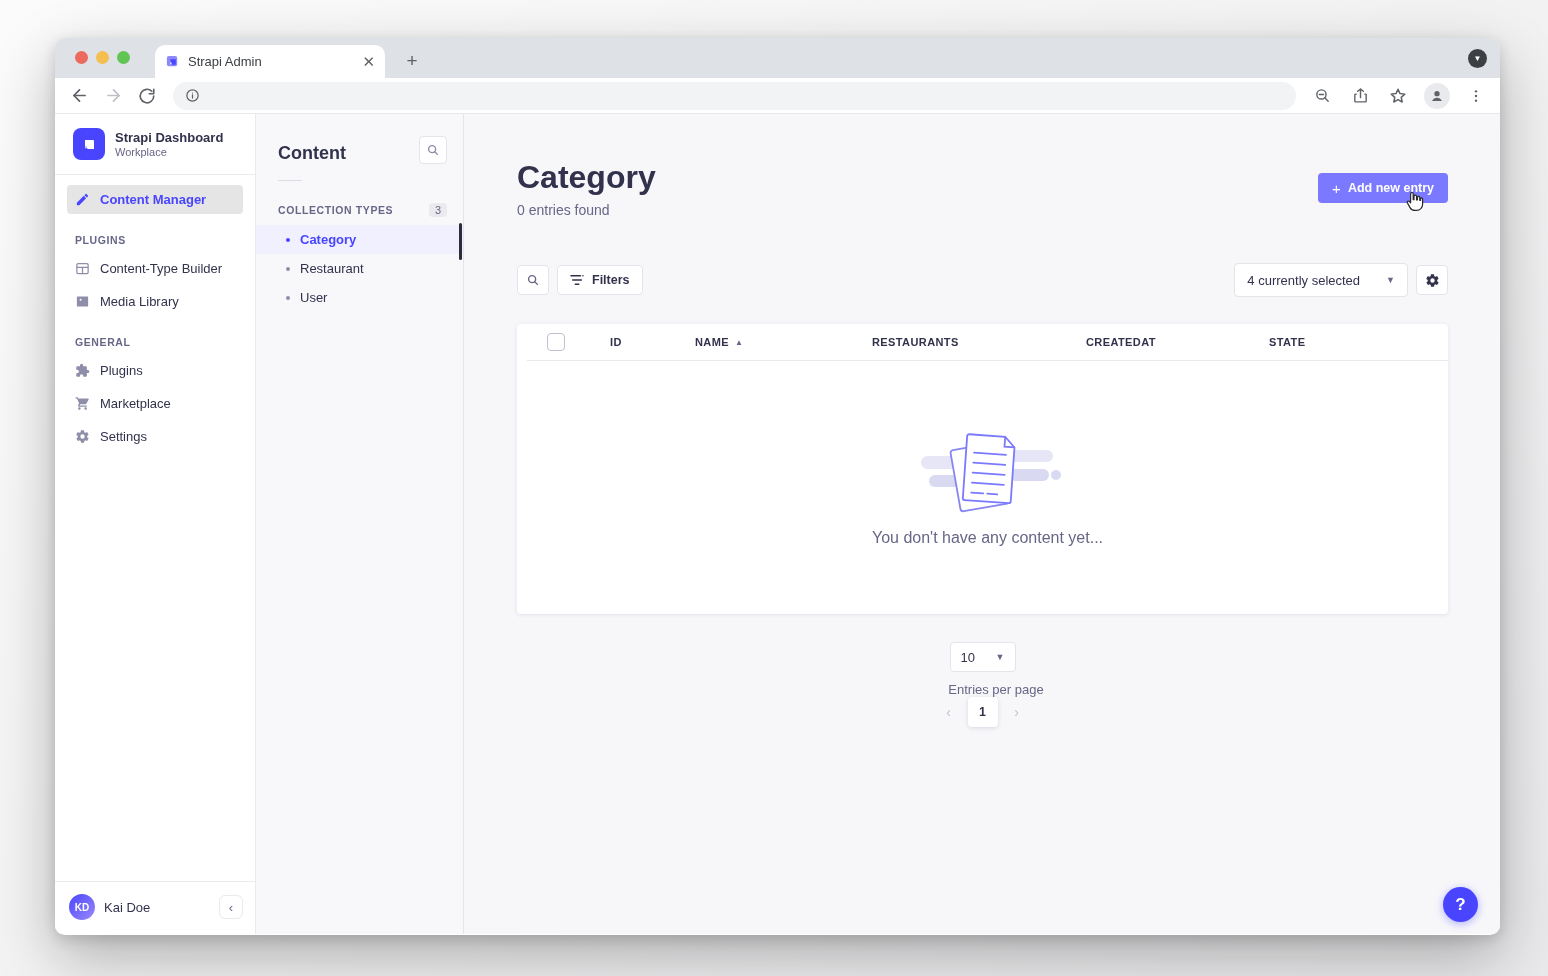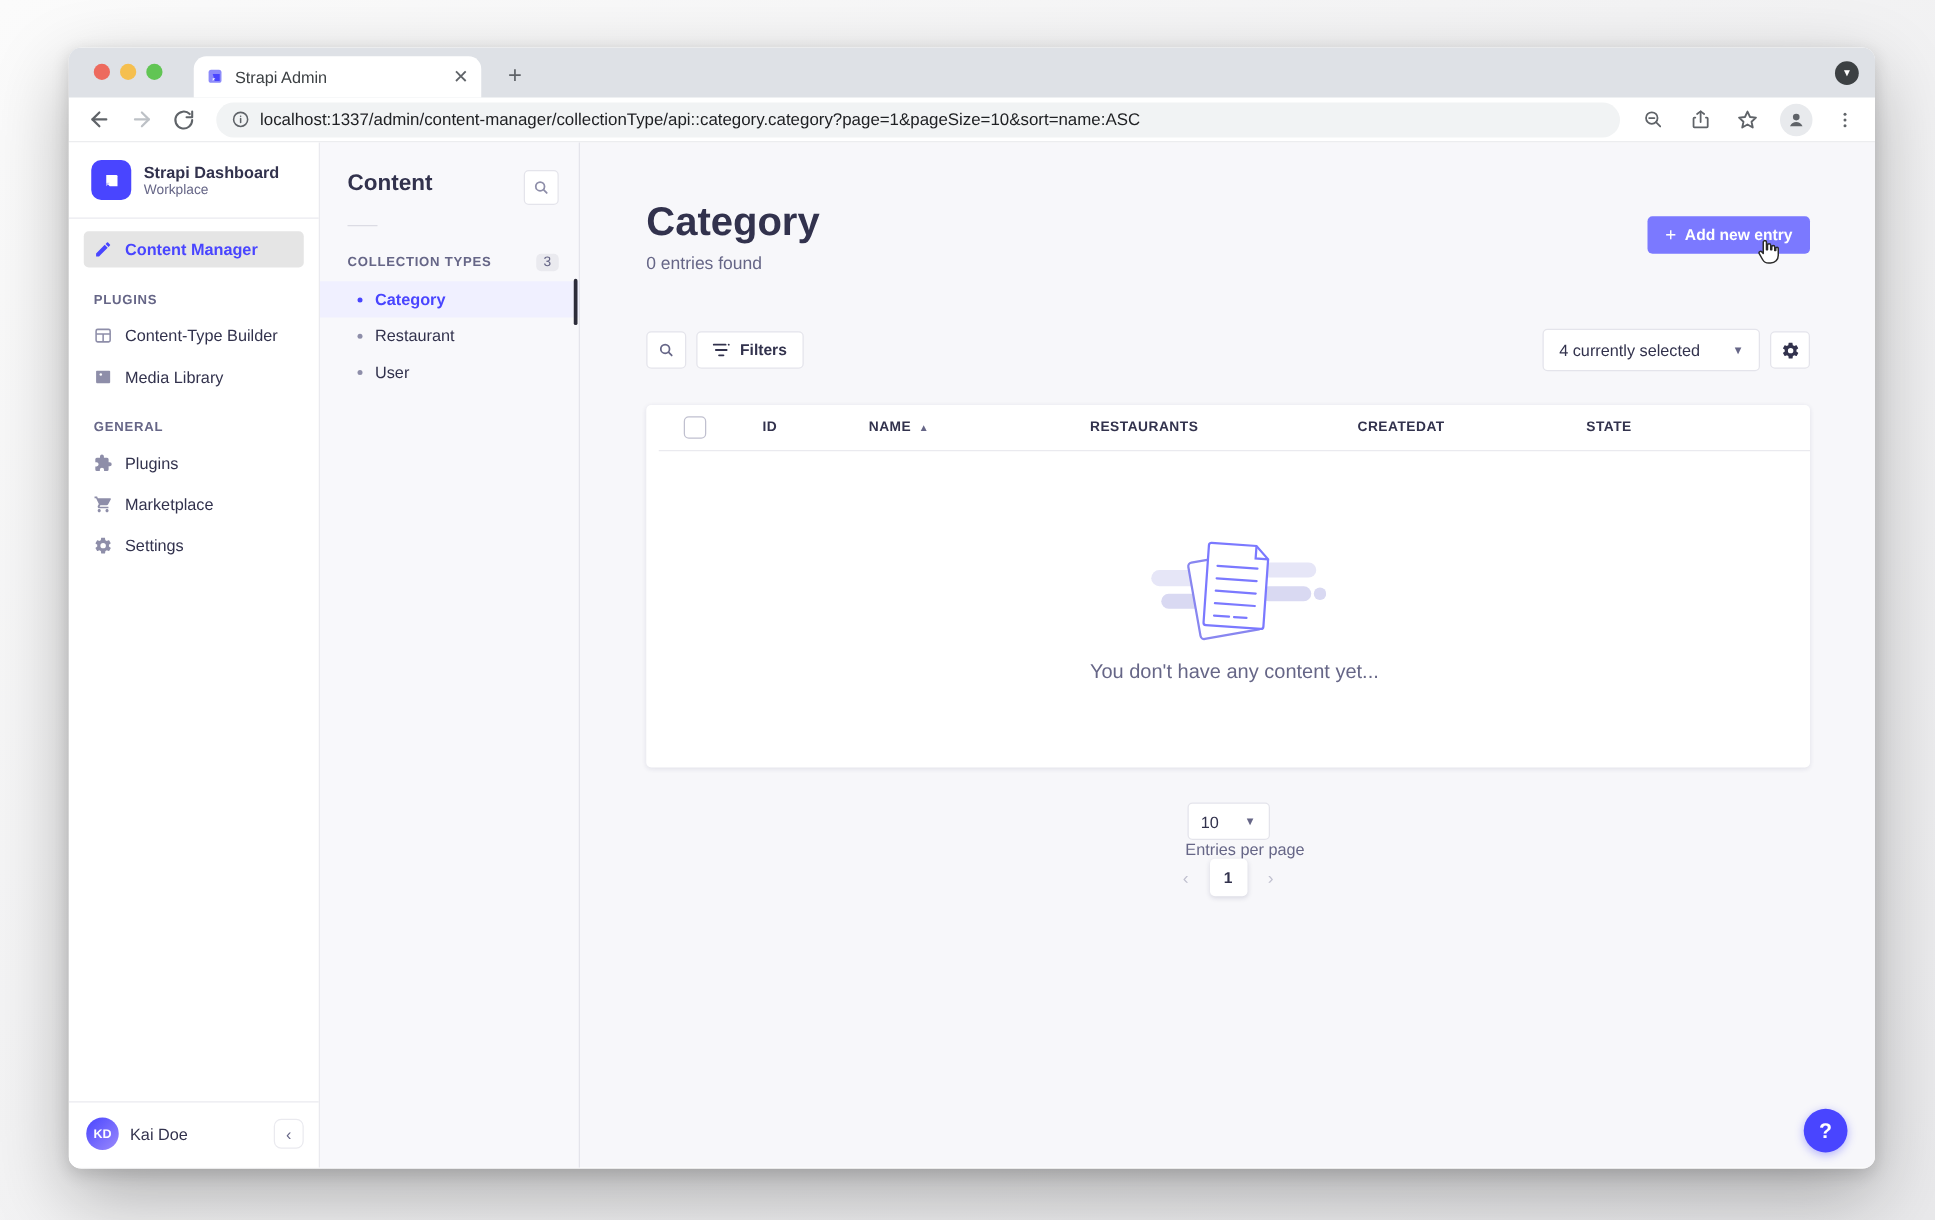--- a/index.html
+++ b/index.html
@@ -59,21 +59,21 @@
   .sidebar-foot { margin-top:auto; border-top:1px solid #EAEAEF; padding:12px 12px 14px 14px;
     display:flex; align-items:center; gap:9px; }
   .avatar-user { width:26px; height:26px; border-radius:50%;
     background:linear-gradient(135deg,#4945FF 0%,#9B8AFB 100%);
     color:#fff; font-size:10px; font-weight:bold; display:flex; align-items:center; justify-content:center; }
   .user-name { font-size:13px; color:#32324D; flex:1; }
   .collapse-btn { width:24px; height:24px; border:1px solid #EAEAEF; border-radius:6px; background:#fff;
     display:flex; align-items:center; justify-content:center; color:#666687; font-size:13px; }
   
   .subnav { width:208px; background:#F8F8FB; border-right:1px solid #E4E4EB; position:relative; padding:22px 0 0 0; }
-  .subnav-head { display:flex; align-items:flex-start; justify-content:space-between; padding:0 16px 0 22px;gap:46px; }
+  .subnav-head { display:flex; align-items:flex-end; justify-content:space-between; padding:0 16px 0 22px;gap:46px; }
   .subnav-title { font-size:18px; font-weight:bold; color:#32324D; }
   .icon-btn-sm { width:28px; height:28px; background:#fff; border:1px solid #E4E4EB; border-radius:4px;
     display:flex; align-items:center; justify-content:center; }
   .subnav-div { width:24px; border-top:1px solid #DCDCE4; margin:16px 0 14px 22px; }
   .subnav-sec { display:flex; align-items:center; justify-content:space-between; padding:8px 16px 8px 22px; }
   .subnav-sec-label { font-size:10.5px; font-weight:bold; letter-spacing:.6px; color:#666687; }
   .count-badge { background:#EAEAEF; color:#666687; font-size:11px; border-radius:4px; padding:1px 6px; }
   .sub-item { display:flex; align-items:center; gap:10px; padding:7px 16px 7px 30px; font-size:13px; color:#32324D; }
   .sub-item .bullet { width:4px; height:4px; border-radius:50%; background:#8E8EA9; flex:none; }
   .sub-item.active { background:#F0F0FF; color:#4945FF; font-weight:bold; }
@@ -105,21 +105,21 @@
   .checkbox { width:18px; height:18px; border:1px solid #C0C0CF; border-radius:4px; background:#fff; }
   .col-id { width:85px; } .col-name { width:177px; display:flex; gap:6px; align-items:center; }
   .col-rest { width:214px; } .col-created { width:183px; } .col-state { flex:1; }
   .sort-caret { font-size:8px; color:#666687; }
   .empty-zone { flex:1; display:flex; flex-direction:column; align-items:center; justify-content:center; gap:9px; }
   .empty-text { font-size:16px; color:#666687; }
   
   .pag-row { display:flex; align-items:center; margin-top:28px;flex-direction:column; }
   .pagesize { background:#fff; border:1px solid #E4E4EB; border-radius:4px; height:30px; width:66px;
     display:flex; align-items:center; justify-content:space-between; padding:0 10px; font-size:13px; }
-  .pag-label { font-size:13px; color:#666687; margin-left:27px; }
+  .pag-label { font-size:13px; color:#666687; margin-left:27px;margin-top:10px; }
   .pager { display:flex; align-items:center; gap:12px; }
   .chev { color:#C0C0CF; font-size:14px; width:14px; text-align:center; }
   .page-num { width:30px; height:30px; background:#fff; border-radius:4px; box-shadow:0 1px 4px rgba(33,33,82,.15);
     display:flex; align-items:center; justify-content:center; font-size:12.5px; font-weight:bold; color:#32324D; }
   .help-fab { position:absolute; right:22px; bottom:12px; width:35px; height:35px; border-radius:50%;
     background:#4945FF; color:#fff; font-size:17px; font-weight:bold; border:none;
     display:flex; align-items:center; justify-content:center; box-shadow:0 2px 8px rgba(73,69,255,.4);
     font-family:"Liberation Sans", sans-serif; }
   .cursor { position:absolute; left:1348px; top:152px; width:22px; height:24px; pointer-events:none; z-index:50; }
   svg { display:block; }
@@ -169,21 +169,20 @@
           <path d="M21 3v6h-6" stroke-linejoin="round"></path>
         </svg>
     </span>
     <div class="urlbar">
       <span>
         <svg width="15" height="15" viewBox="0 0 24 24" fill="none" stroke="#5F6368" stroke-width="2">
             <circle cx="12" cy="12" r="9"></circle>
             <path d="M12 8h.01M12 11v5" stroke-linecap="round"></path>
           </svg>
       </span>
-      <span class="url-text">localhost:1337/admin/content-manager/collectionType/api::category.category?page=1&amp;pageSize=10&amp;sort=name:ASC</span>
     </div>
     <div class="tool-right">
       <span class="nav-ico">
         <svg width="17" height="17" viewBox="0 0 24 24" fill="none" stroke="#5F6368" stroke-width="2" stroke-linecap="round">
             <circle cx="10.5" cy="10.5" r="6.5"></circle>
             <path d="M20 20l-4.8-4.8"></path>
             <path d="M7.5 10.5h6"></path>
           </svg>
       </span>
       <span class="nav-ico">

